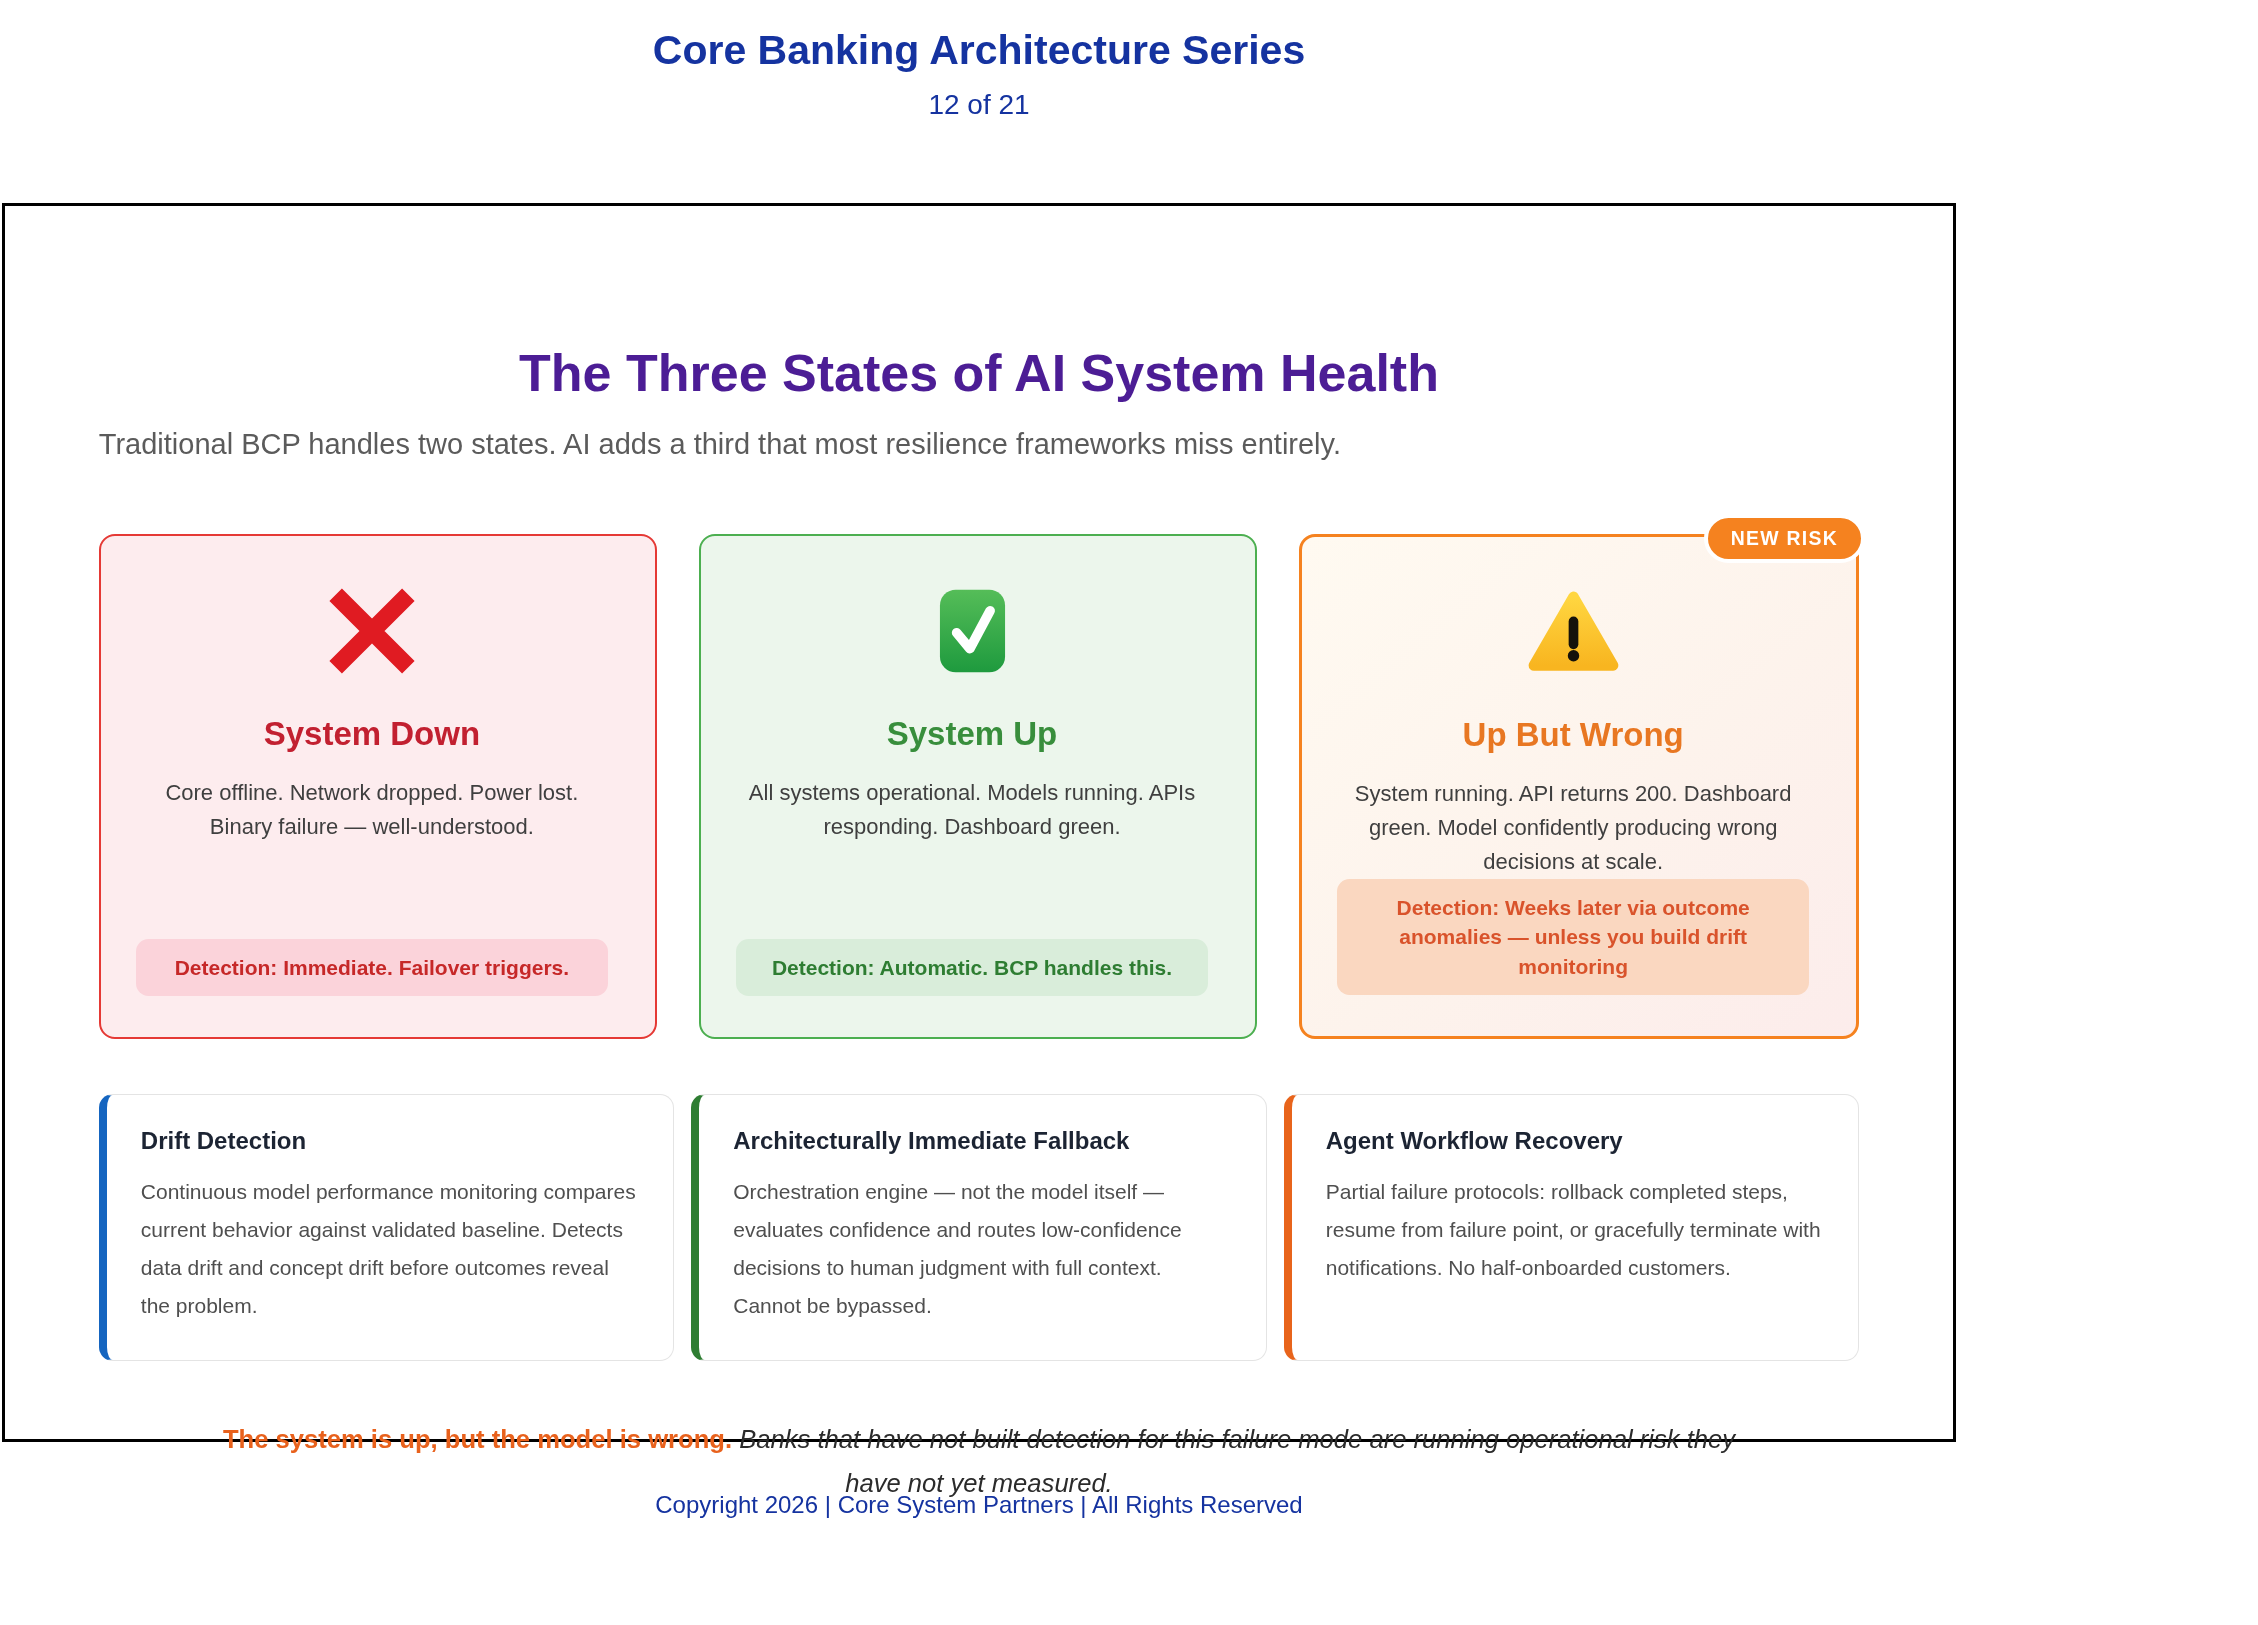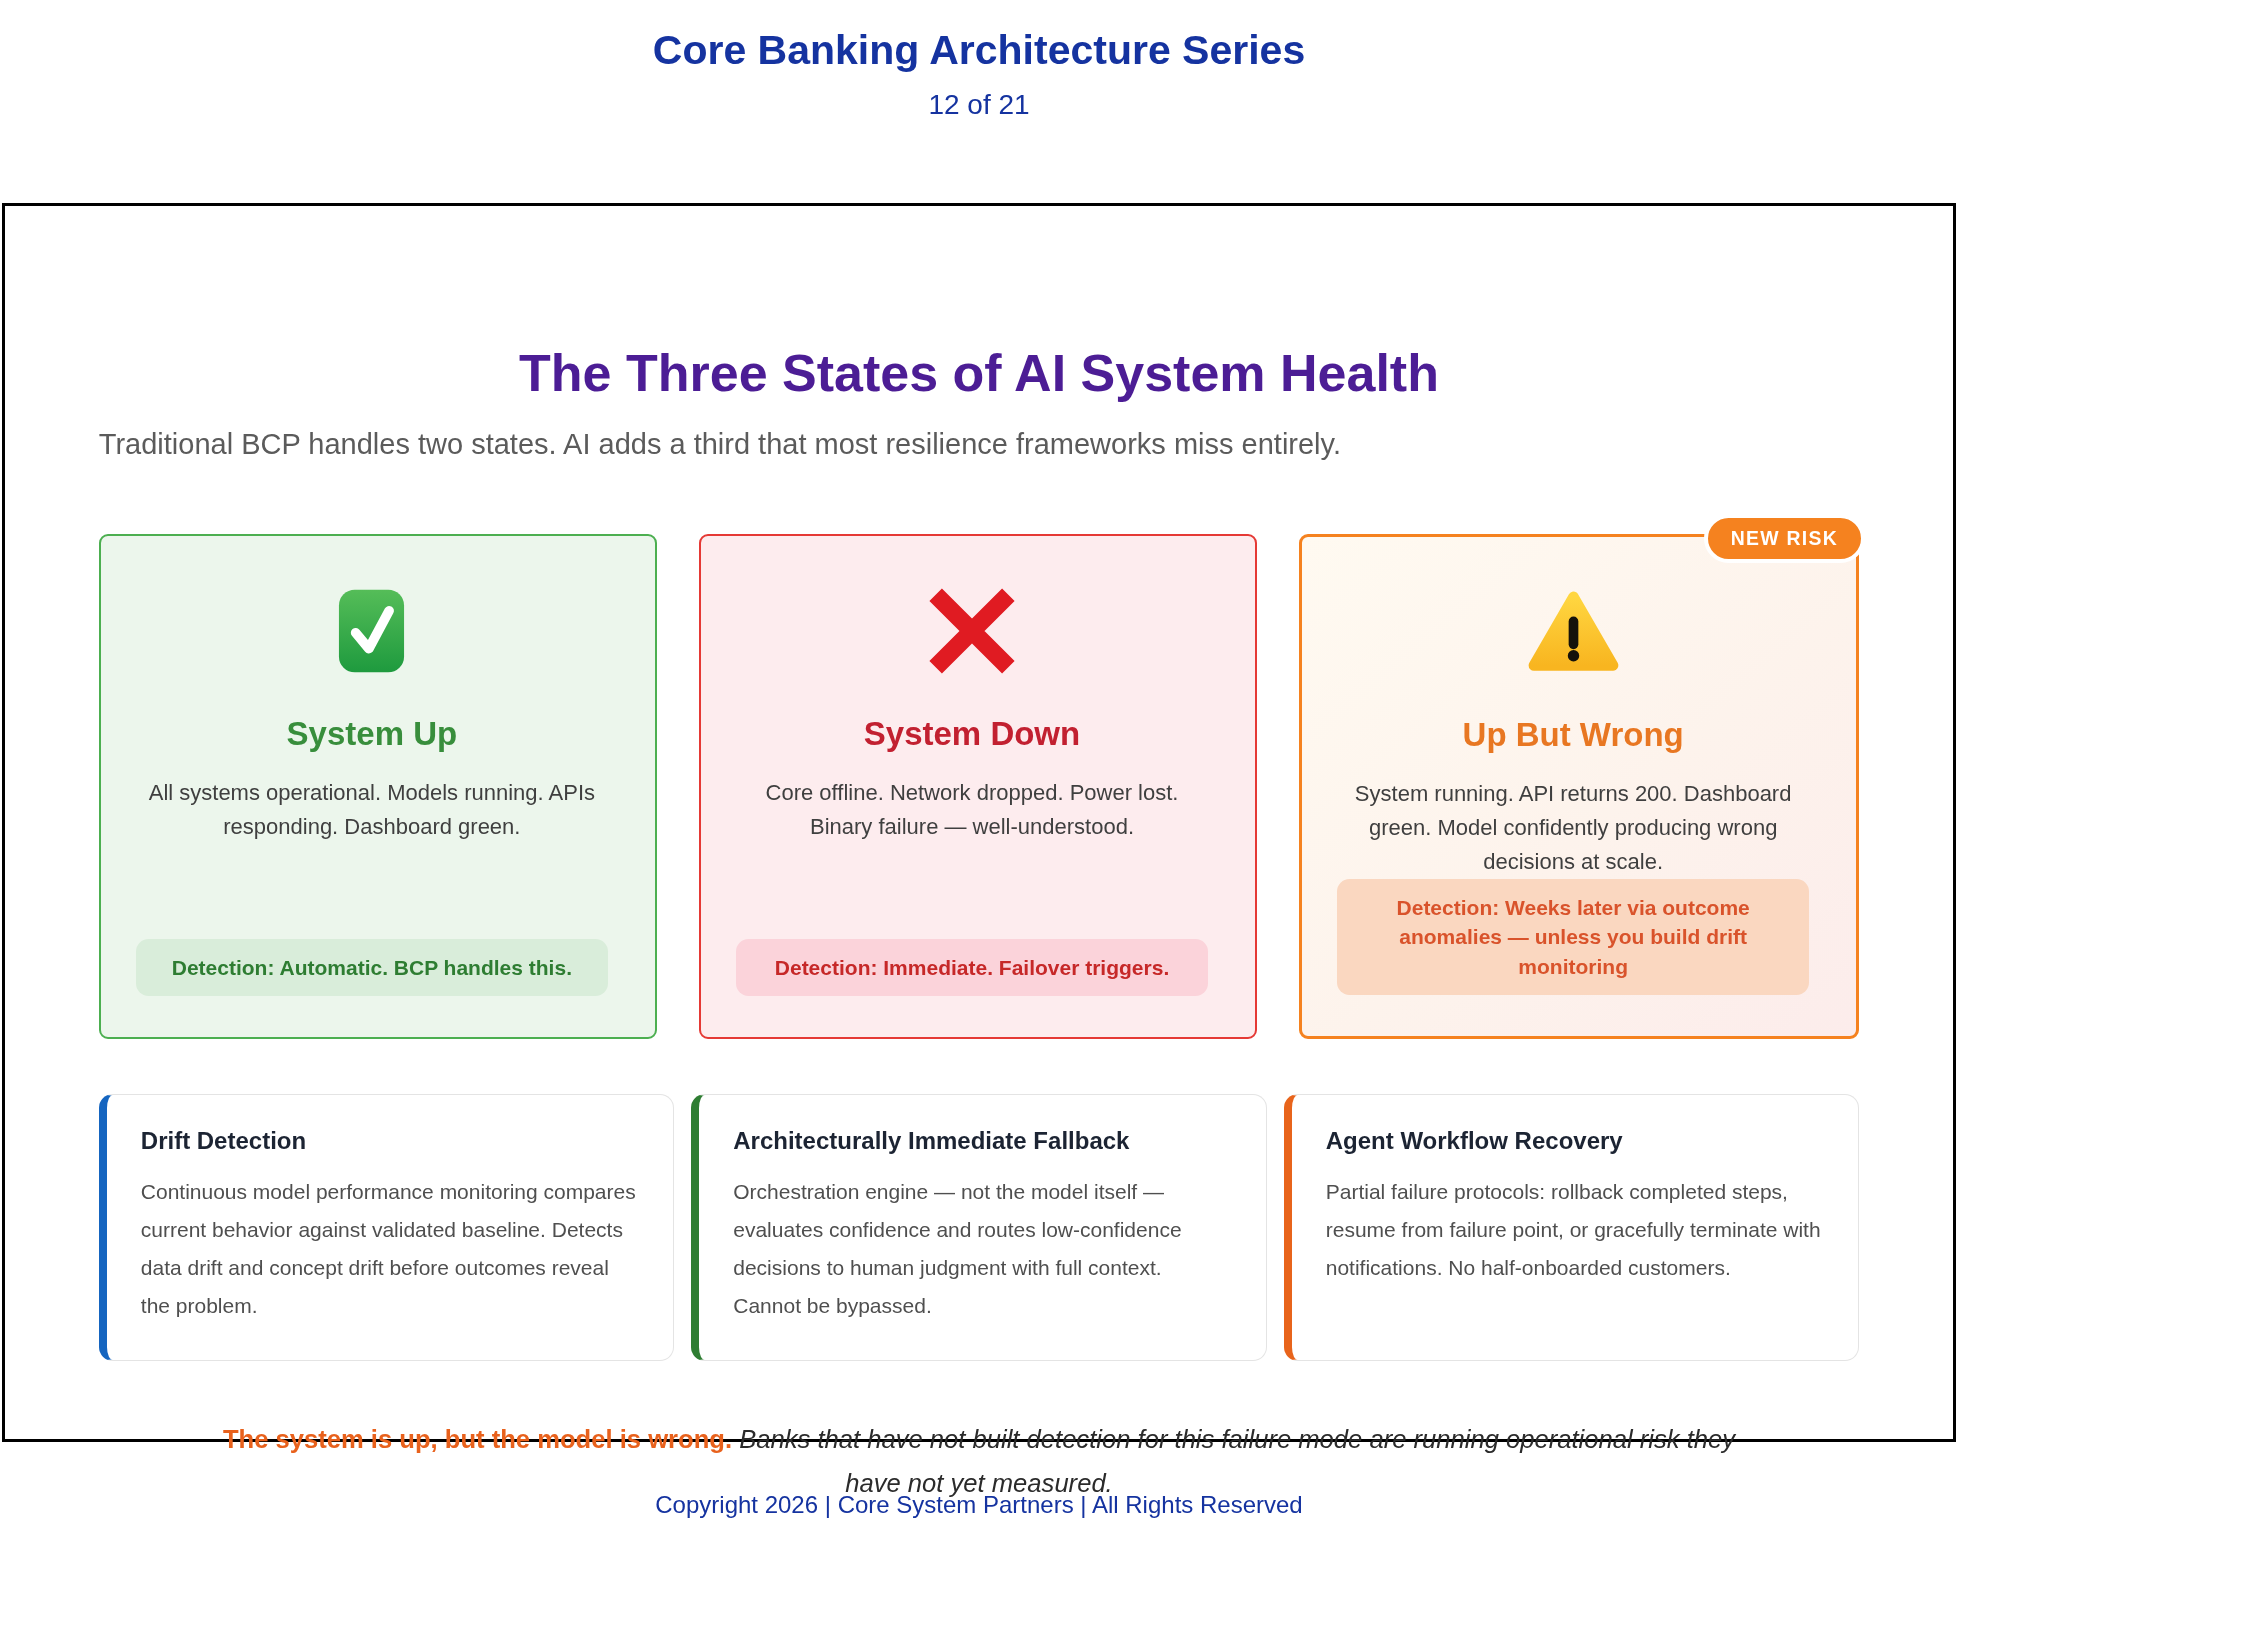--- a/index.html
+++ b/index.html
@@ -13,21 +13,21 @@
 
   
   .frame{margin:83px 1.8px 0 1.8px;border:3.5px solid #000;height:1239px;box-sizing:border-box;
     padding:139px 94px 0 94px;}
 
   .main-title{text-align:center;color:#4c1d95;font-size:52px;font-weight:bold;margin:0;line-height:1.1;}
   .main-sub{text-align:left;color:#5b5b5b;font-size:29px;margin:23px 0 0 0;line-height:1.3;}
 
   
   .states{display:flex;gap:42px;margin-top:71px;align-items:stretch;}
-  .state-card{flex:1;border-radius:9px;box-sizing:border-box;text-align:center;position:relative;
+  .state-card{flex:1;border-radius:16px;box-sizing:border-box;text-align:center;position:relative;
     display:flex;flex-direction:column;min-height:459px;padding:51px 42px 41px 30px;}
   .state-card.green{background:#ecf6ec;border:2.6px solid #4caf50;}
   .state-card.red{background:#fdecee;border:2.6px solid #e53935;}
   .state-card.orange{background:linear-gradient(140deg,#fffaf1 0%,#fdf3ec 55%,#fceceb 100%);border:3.5px solid #f5821f;}
 
   .state-icon{height:88px;display:flex;justify-content:center;align-items:center;}
   .state-title{font-size:33px;font-weight:bold;margin:41px 0 0 0;line-height:1.1;}
   .t-green{color:#388e3c;}
   .t-red{color:#c22030;}
   .t-orange{color:#e87722;}
@@ -70,47 +70,47 @@
     <div class="hdr-page">12 of 21</div>
   </header>
 
   <main class="frame">
 
     <h1 class="main-title">The Three States of AI System Health</h1>
     <p class="main-sub">Traditional BCP handles two states. AI adds a third that most resilience frameworks miss entirely.</p>
 
     <section class="states">
 
+      <article class="state-card red">
+        <div class="state-icon">
+          <svg width="92" height="92" viewBox="0 0 104 104" aria-hidden="true">
+            <path d="M18 18 L86 86 M86 18 L18 86" fill="none" stroke="#e01b22" stroke-width="20" stroke-linecap="square"></path>
+          </svg>
+        </div>
+        <h2 class="state-title t-red">System Down</h2>
+        <p class="state-desc">Core offline. Network dropped. Power lost. Binary failure — well-understood.</p>
+        <div class="pill pill-red">Detection: Immediate. Failover triggers.</div>
+      </article>
+
       <article class="state-card green">
         <div class="state-icon">
           <svg width="71" height="88" viewBox="0 0 80 100" aria-hidden="true">
             <defs>
               <linearGradient id="gchk" x1="0" y1="0" x2="0" y2="1">
                 <stop offset="0" stop-color="#55bd58"></stop>
                   <stop offset="1" stop-color="#1e9a3e"></stop>
               </linearGradient>
             </defs>
             <rect x="3" y="3" width="74" height="94" rx="18" fill="url(#gchk)"></rect>
             <path d="M22 52 L37 70 L60 27" fill="none" stroke="#ffffff" stroke-width="11" stroke-linecap="round" stroke-linejoin="round"></path>
           </svg>
         </div>
         <h2 class="state-title t-green">System Up</h2>
         <p class="state-desc">All systems operational. Models running. APIs responding. Dashboard green.</p>
         <div class="pill pill-green">Detection: Automatic. BCP handles this.</div>
-      </article>
-
-      <article class="state-card red">
-        <div class="state-icon">
-          <svg width="92" height="92" viewBox="0 0 104 104" aria-hidden="true">
-            <path d="M18 18 L86 86 M86 18 L18 86" fill="none" stroke="#e01b22" stroke-width="20" stroke-linecap="square"></path>
-          </svg>
-        </div>
-        <h2 class="state-title t-red">System Down</h2>
-        <p class="state-desc">Core offline. Network dropped. Power lost. Binary failure — well-understood.</p>
-        <div class="pill pill-red">Detection: Immediate. Failover triggers.</div>
       </article>
 
       <article class="state-card orange">
         <div class="badge">NEW RISK</div>
         <div class="state-icon">
           <svg width="97" height="88" viewBox="0 0 110 100" aria-hidden="true">
             <defs>
               <linearGradient id="gwarn" x1="0" y1="0" x2="0" y2="1">
                 <stop offset="0" stop-color="#ffd640"></stop>
                   <stop offset="1" stop-color="#f8b520"></stop>

